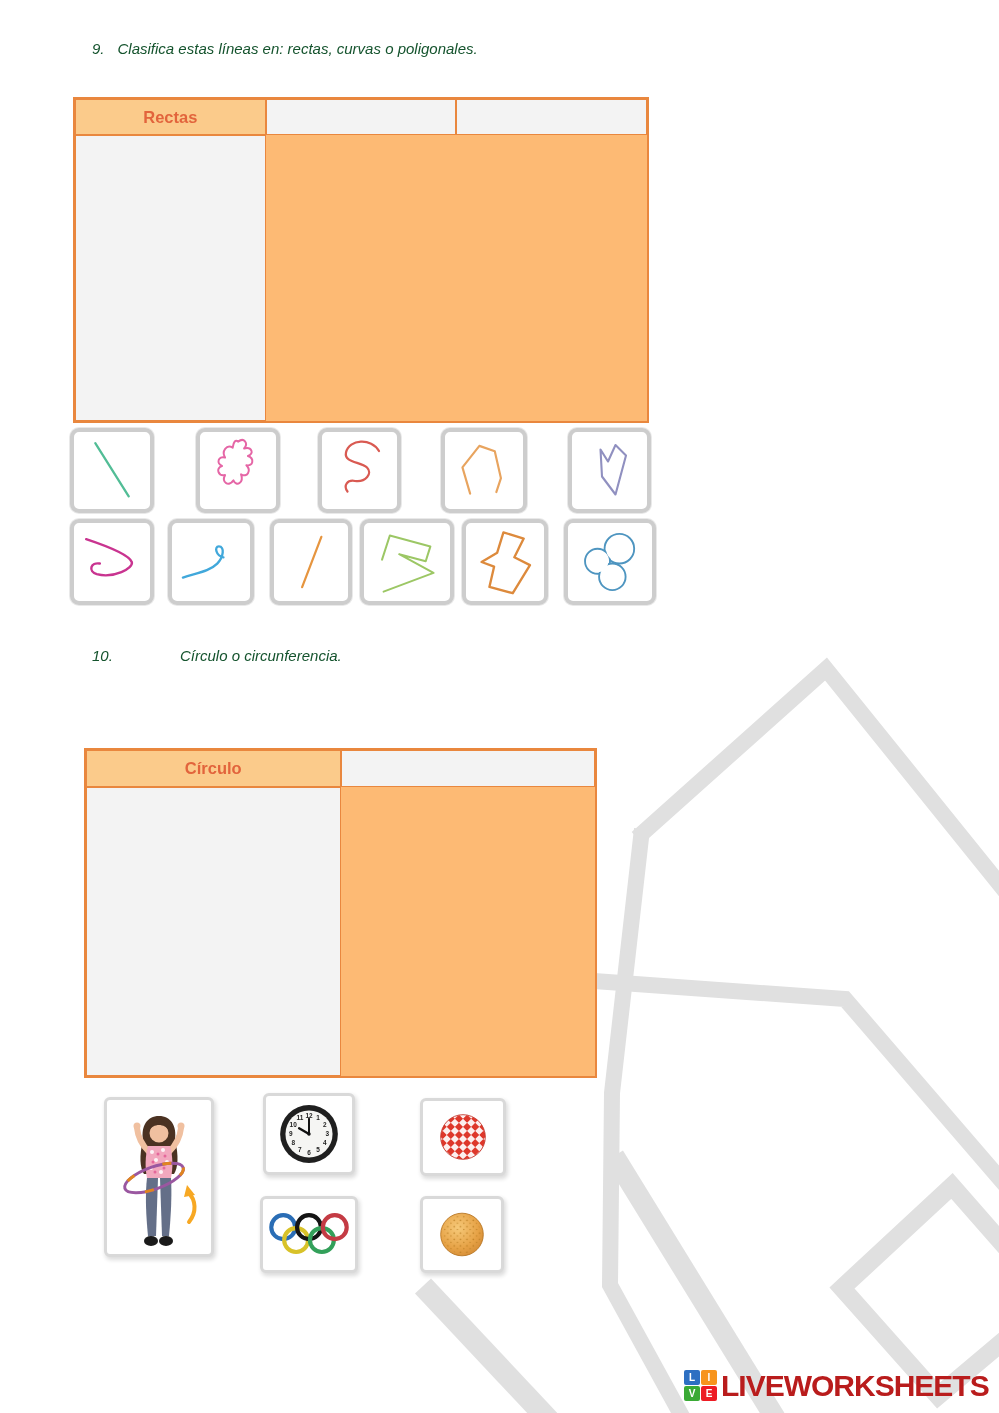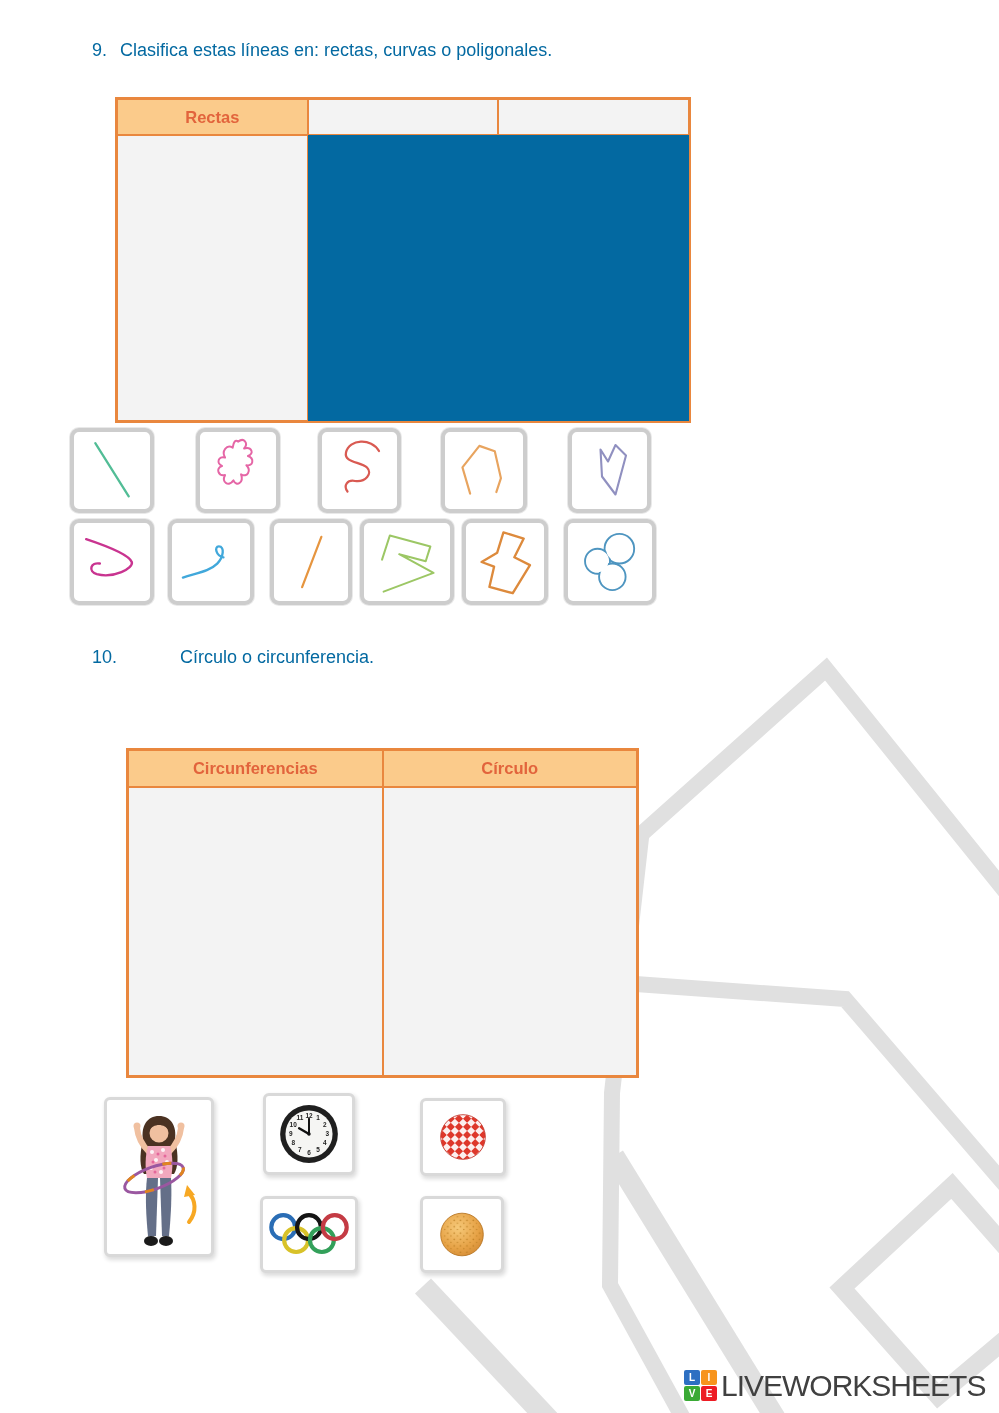--- a/index.html
+++ b/index.html
@@ -11,47 +11,47 @@
   }
   html,body{margin:0;padding:0;background:#888;}
   .page{
     position:relative;width:999px;height:1413px;margin:0 auto;
     background:#FFFFFF;overflow:hidden;
     font-family:"Liberation Sans",sans-serif;color:#111;
   }
   .watermark{position:absolute;left:0;top:0;z-index:0;}
   .content{position:absolute;left:0;top:0;width:100%;height:100%;z-index:1;}
 
-  .q-title{position:absolute;font-size:18px;color:#0369a1;white-space:nowrap;}
+  .q-title{position:absolute;font-style:italic;font-size:15px;color:#14532d;white-space:nowrap;}
   .q-title .num{display:inline-block;}
   #t9{left:92px;top:40px;}
   #t9 .num{margin-right:13px;}
   #t10{left:92px;top:647px;}
   #t10 .num{width:88px;}
 
-  .tbl{position:absolute;display:grid;border:2px solid var(--orange-border);background:#0369a1;margin-left:42px;}
+  .tbl{position:absolute;display:grid;border:2px solid var(--orange-border);background:#fdba74;}
   #tbl9{left:73px;top:97px;width:572px;height:322px;grid-template-columns:repeat(3,1fr);grid-template-rows:36px 1fr;}
   #tbl10{left:84px;top:748px;width:509px;height:326px;grid-template-columns:repeat(2,1fr);grid-template-rows:37px 1fr;}
   .hd{background:var(--orange-fill);color:var(--orange-text);font-weight:bold;font-size:16.5px;
       display:flex;align-items:center;justify-content:center;border:1px solid var(--orange-border);}
   .dz{background:var(--cell-bg);border:1px solid var(--orange-border);}
 
   .shape-box{position:absolute;background:#fff;border:4px solid #CDCDCD;border-radius:9px;
              box-shadow:0 0 0 1px #E9E9E9;}
   .shape-box svg{display:block;width:100%;height:100%;}
 
   .photo-box{position:absolute;background:#fff;border:3px solid #D9D9D9;border-radius:6px;
              box-shadow:1.5px 2.5px 4px rgba(0,0,0,.14);}
   .photo-box svg{display:block;width:100%;height:100%;}
 
   .logo{position:absolute;left:684px;top:1370px;display:flex;align-items:center;gap:4px;}
   .logo-grid{display:grid;grid-template-columns:16px 16px;grid-template-rows:15px 15px;gap:1px;}
   .logo-sq{color:#fff;font-size:10px;font-weight:bold;display:flex;align-items:center;justify-content:center;border-radius:2px;}
   .sq0{background:#2D6FC2;} .sq1{background:#F7941D;} .sq2{background:#3AAA35;} .sq3{background:#ED1C24;}
-  .logo-text{font-size:30px;font-weight:400;letter-spacing:-1px;color:#404040;line-height:1;}
+  .logo-text{font-size:30px;font-weight:700;letter-spacing:-1px;color:#b91c1c;line-height:1;}
 </style>
 </head>
 <body>
 
 <div class="page">
 
   <svg class="watermark" width="999" height="1413" viewBox="0 0 999 1413">
     <g fill="none" stroke="#E0E0E0">
       <path d="M637,838 L826,669 L1022,912" stroke-width="16"></path>
       <path d="M642,829 L612,1093 L610,1285 L707,1462" stroke-width="16"></path>
@@ -139,21 +139,20 @@
             <circle cx="53" cy="69" r="15"></circle>
         </g>
       </svg>
     </div>
 
     <div class="q-title" id="t10">
       <span class="num">10.</span><span>Círculo o circunferencia.</span>
     </div>
 
     <div class="tbl" id="tbl10">
-      <div class="hd">Circunferencias</div>
       <div class="hd">Círculo</div>
       <div class="dz"></div>
       <div class="dz"></div>
     </div>
 
     <div class="photo-box" style="left:104px;top:1097px;width:104px;height:154px;">
       <svg viewBox="0 0 104 154">
         <path d="M52,16 C40,16 34,26 36,40 C32,56 33,68 37,74 L45,74 L44,46 L60,46 L59,74 L67,74 C71,68 72,56 68,40 C70,26 64,16 52,16 Z" fill="#4B3222"></path>
         <path d="M42,52 C36,46 31,38 30,28" stroke="#F0C0A0" stroke-width="6" fill="none" stroke-linecap="round"></path>
         <path d="M62,52 C68,46 73,38 74,28" stroke="#F0C0A0" stroke-width="6" fill="none" stroke-linecap="round"></path>

